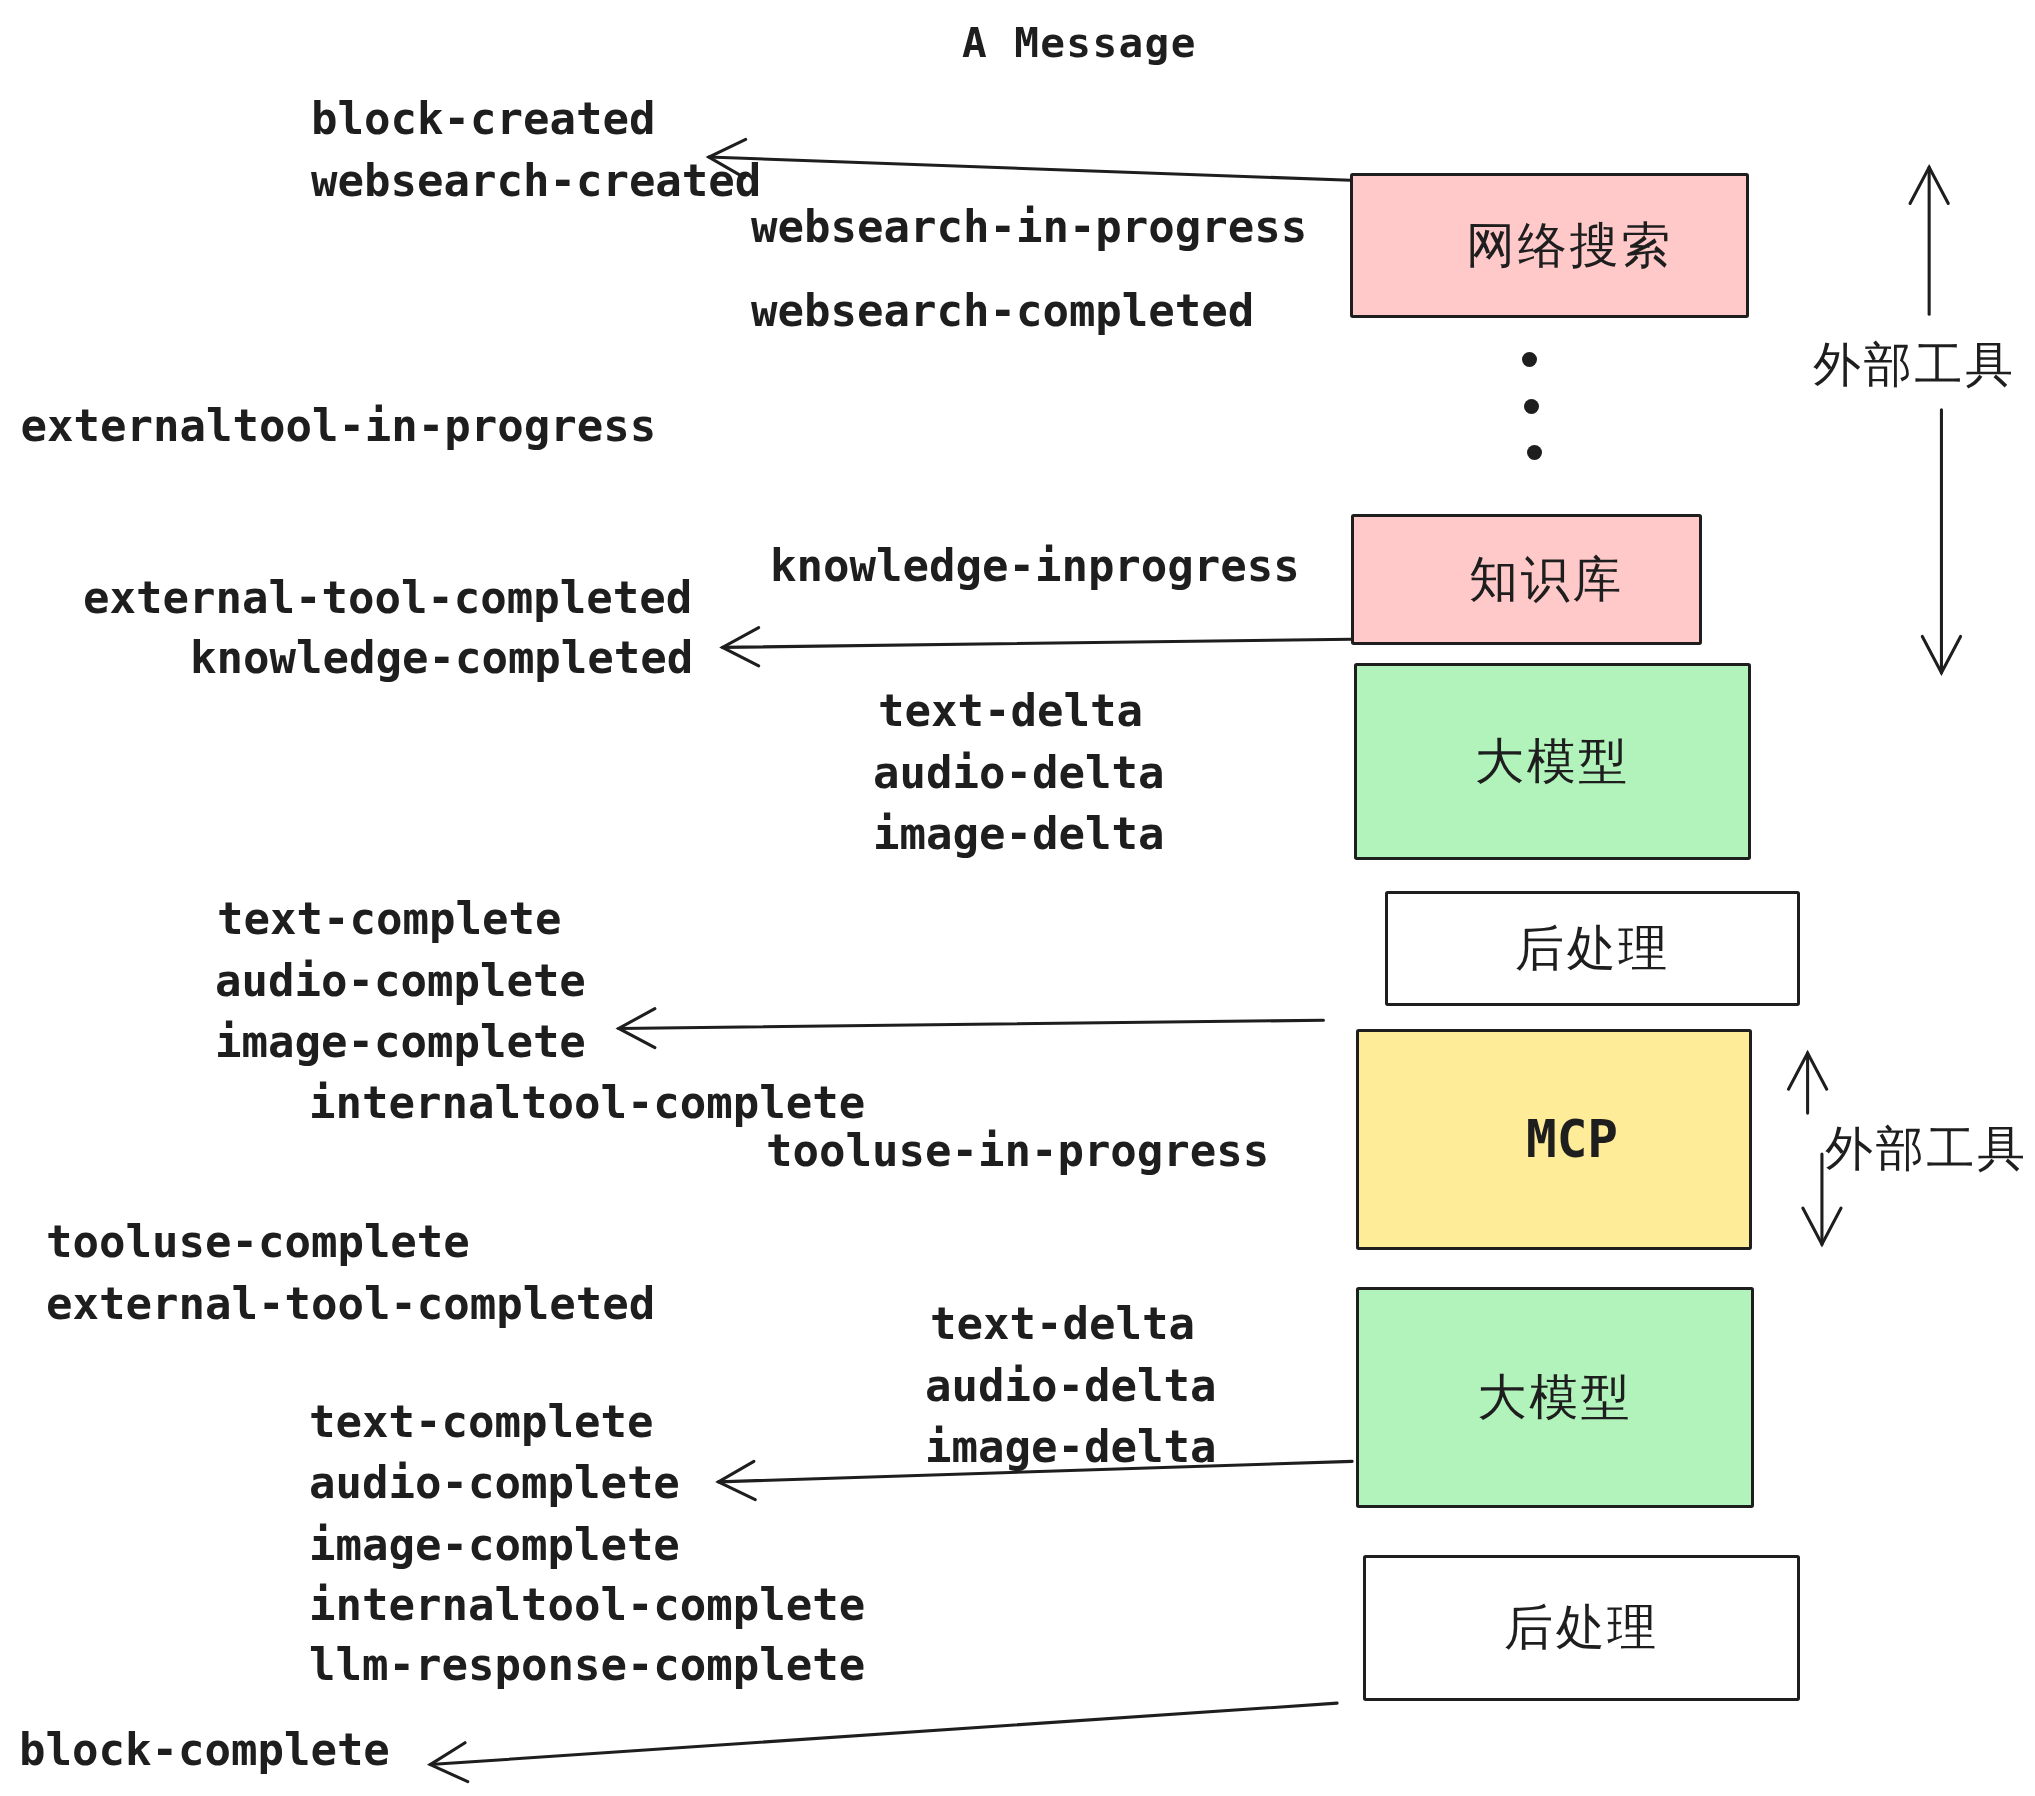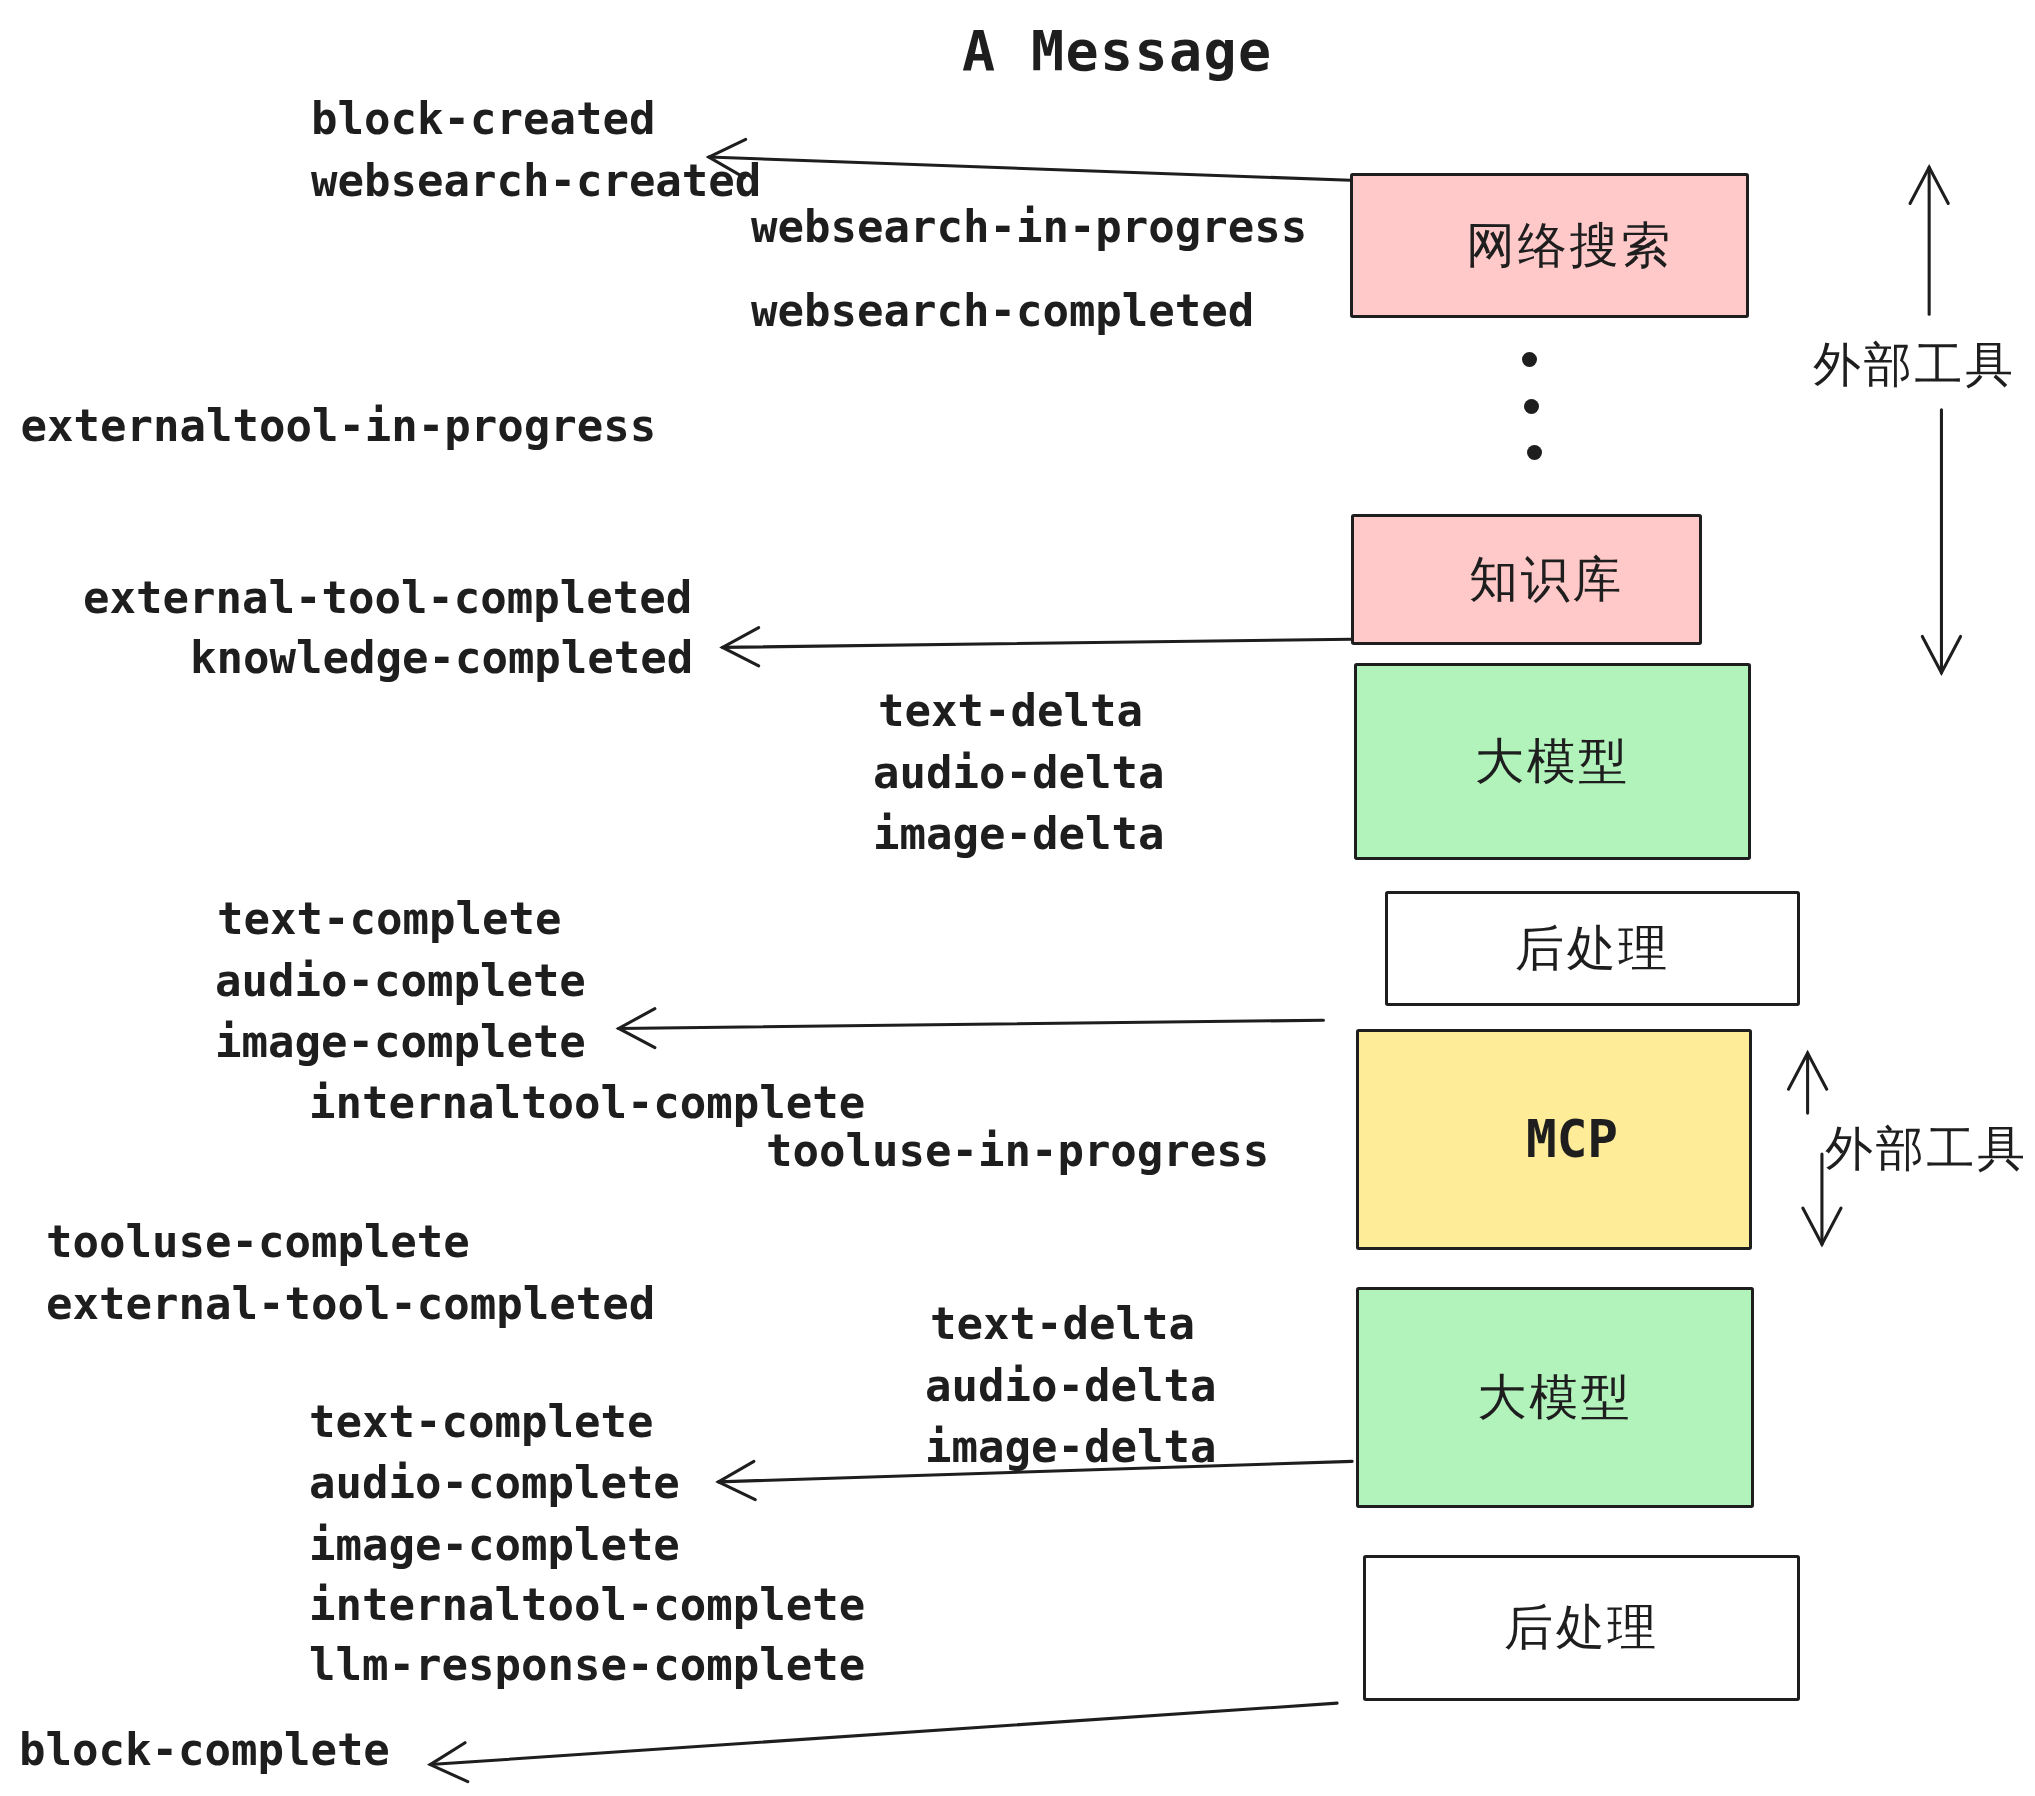--- a/index.html
+++ b/index.html
@@ -1,21 +1,21 @@
 <!DOCTYPE html>
 <html style="--pink: #ffc9c9; --green: #b2f2bb; --yellow: #ffec99; --stroke: #1e1e1e; --background: #ffffff;font-size:11px"><head>
 <meta charset="utf-8">
 <style>
   html,body{margin:0;padding:0;background:#fff;}
   .canvas{
     position:relative;width:2035px;height:1796px;background:var(--background,#ffffff);
     font-family:"DejaVu Sans Mono",monospace;color:var(--stroke,#1e1e1e);overflow:hidden;
   }
   .title{
-    position:absolute;left:962px;top:19px;font-size:55px;font-weight:bold;
+    position:absolute;left:962px;top:19px;font-size:41px;font-weight:bold;
     letter-spacing:1.4px;white-space:nowrap;
   }
   .evt{
     position:absolute;font-size:44px;font-weight:bold;line-height:1.05;white-space:nowrap;
   }
   .box{
     position:absolute;border:3.4px solid var(--stroke,#1e1e1e);border-radius:2.7px;
     display:flex;align-items:center;justify-content:center;box-sizing:border-box;
   }
   .box .cjk{
@@ -43,20 +43,21 @@
 
 <div class="canvas">
 
   <div class="title">A Message</div>
 
   <div class="evt" style="left:311px;top:96px">block-created</div>
   <div class="evt" style="left:311px;top:158px">websearch-created</div>
   <div class="evt" style="left:751px;top:204px">websearch-in-progress</div>
   <div class="evt" style="left:751px;top:288px">websearch-completed</div>
   <div class="evt" style="left:20.5px;top:403px">externaltool-in-progress</div>
+  <div class="evt" style="left:770px;top:543px">knowledge-inprogress</div>
   <div class="evt" style="left:83px;top:575px">external-tool-completed</div>
   <div class="evt" style="left:190px;top:635px">knowledge-completed</div>
   <div class="evt" style="left:878px;top:688px">text-delta</div>
   <div class="evt" style="left:873px;top:750px">audio-delta</div>
   <div class="evt" style="left:873px;top:811px">image-delta</div>
   <div class="evt" style="left:217px;top:896px">text-complete</div>
   <div class="evt" style="left:215px;top:958px">audio-complete</div>
   <div class="evt" style="left:215px;top:1019px">image-complete</div>
   <div class="evt" style="left:309px;top:1080px">internaltool-complete</div>
   <div class="evt" style="left:766px;top:1128px">tooluse-in-progress</div>

